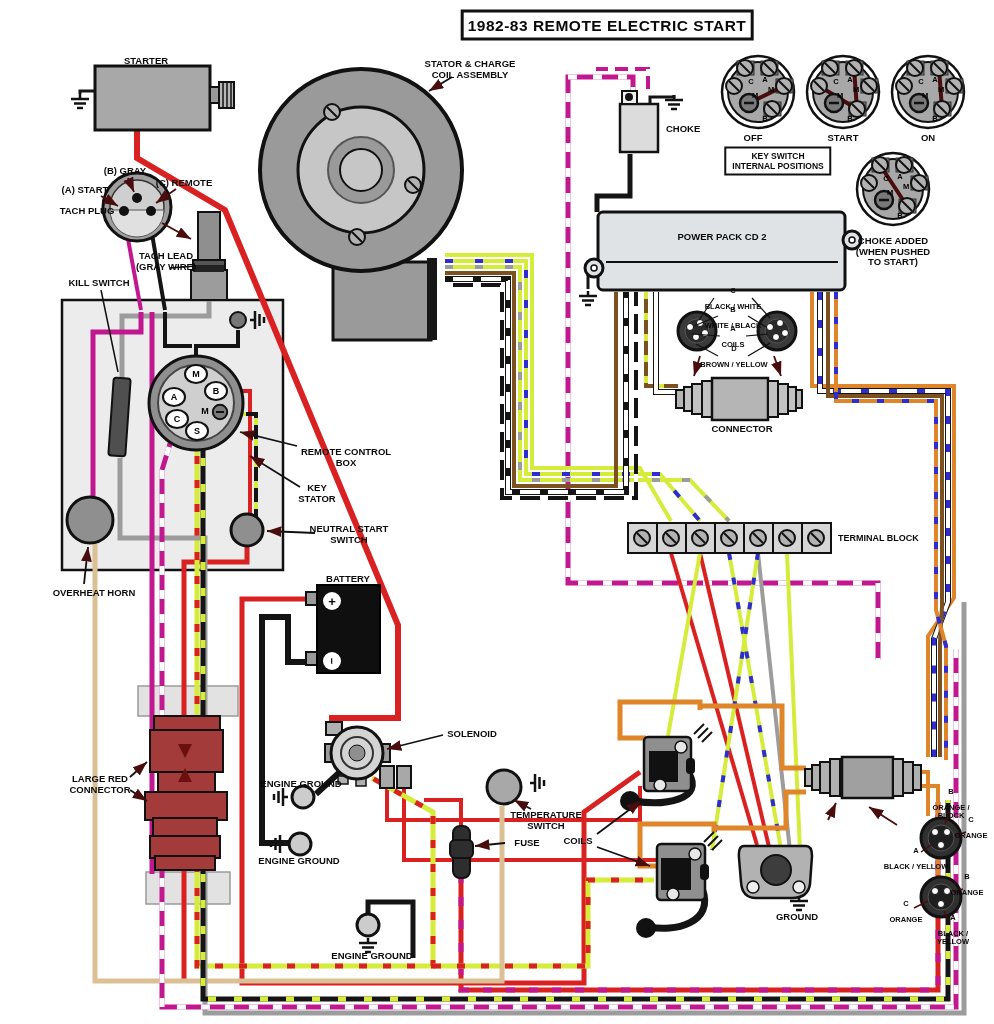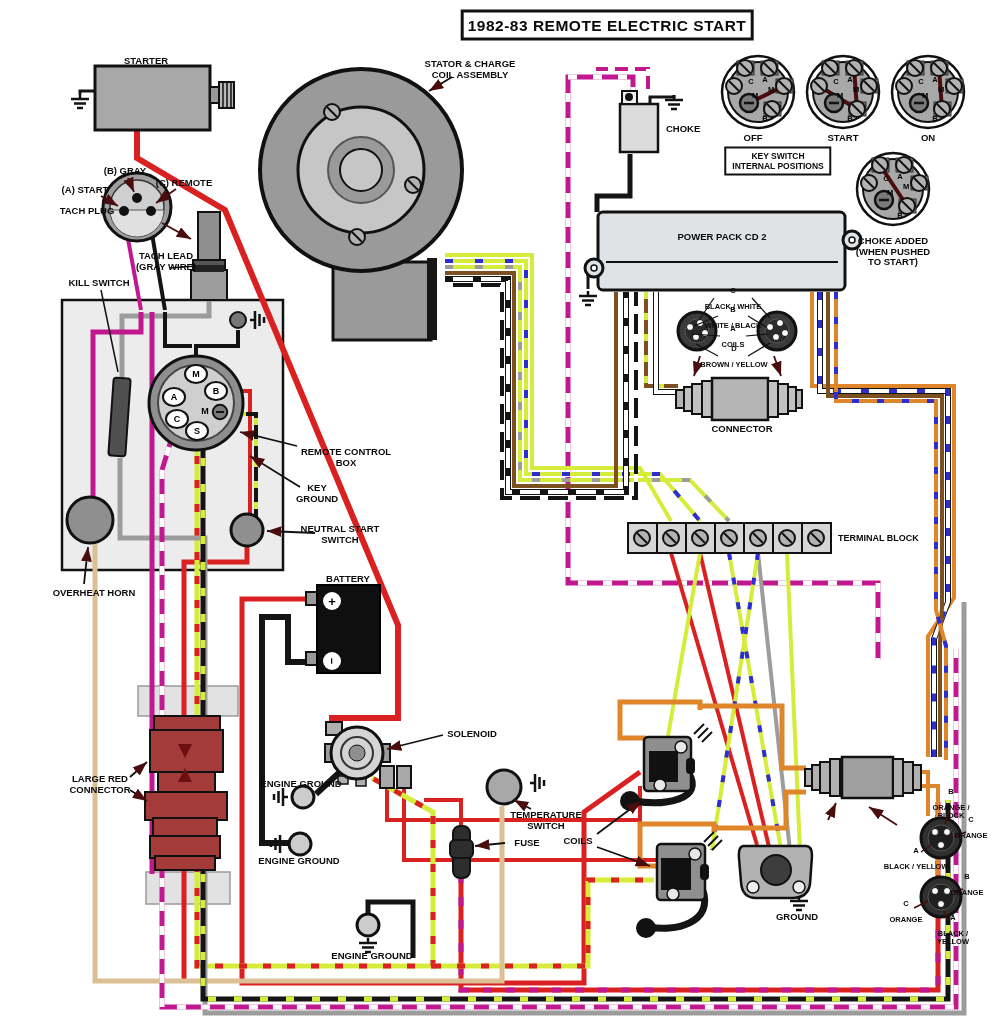--- a/index.html
+++ b/index.html
@@ -531,22 +531,22 @@
 <div class="lbl" style="left:125px;top:171px">(B) GRAY</div>
 <div class="lbl" style="left:85px;top:190px">(A)  START</div>
 <div class="lbl" style="left:184px;top:183px">(C)  REMOTE</div>
 <div class="lbl" style="left:87px;top:211px">TACH PLUG</div>
 <div class="lbl" style="left:166px;top:261px">TACH LEAD
 (GRAY WIRE)</div>
 <div class="lbl" style="left:99px;top:283px">KILL SWITCH</div>
 <div class="lbl" style="left:346px;top:457px">REMOTE CONTROL
 BOX</div>
 <div class="lbl" style="left:317px;top:493px">KEY
-GROUND</div>
-<div class="lbl" style="left:340px;top:534px">NEUTRAL START
+STATOR</div>
+<div class="lbl" style="left:349px;top:534px">NEUTRAL START
 SWITCH</div>
 <div class="lbl" style="left:94px;top:593px">OVERHEAT HORN</div>
 <div class="lbl" style="left:348px;top:579px">BATTERY</div>
 <div class="lbl" style="left:472px;top:734px">SOLENOID</div>
 <div class="lbl" style="left:301px;top:784px">ENGINE GROUND</div>
 <div class="lbl" style="left:299px;top:861px">ENGINE GROUND</div>
 <div class="lbl" style="left:372px;top:956px">ENGINE GROUND</div>
 <div class="lbl" style="left:100px;top:784px">LARGE RED
 CONNECTOR</div>
 <div class="lbl left" style="left:666px;top:129px">CHOKE</div>

